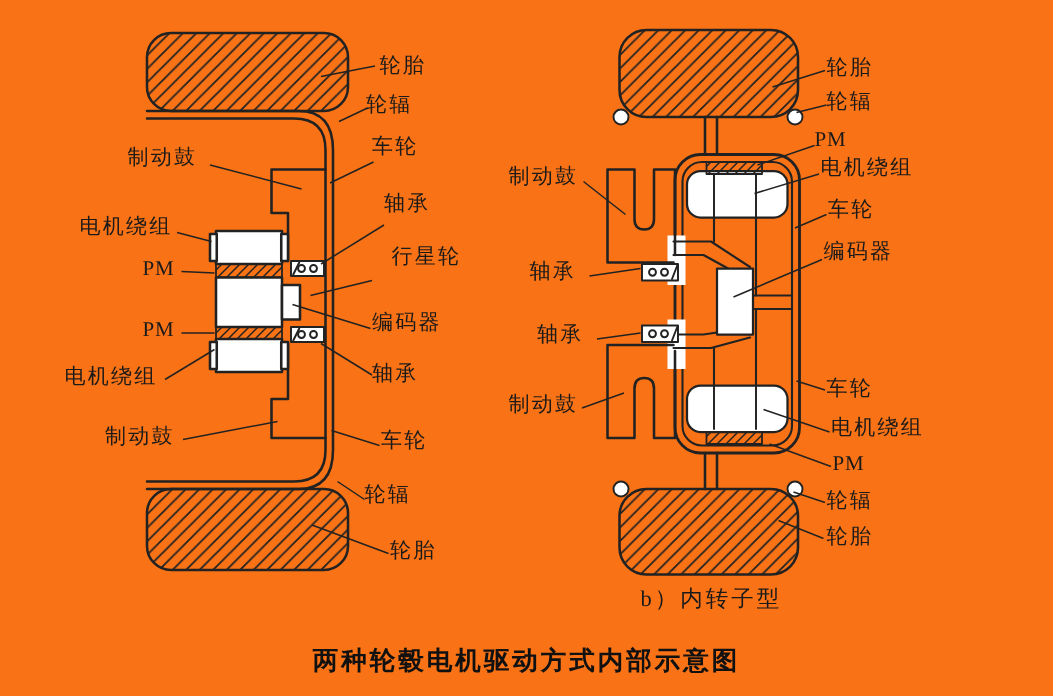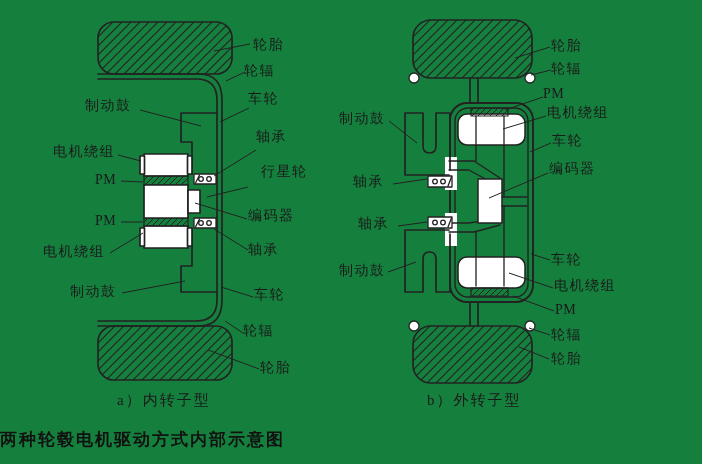--- a/index.html
+++ b/index.html
@@ -1,32 +1,32 @@
 <!DOCTYPE html>
 <html><head>
 <meta charset="utf-8">
 <style>
   html,body{margin:0;padding:0;background:#e8e8e8;}
   #screen{
-    position:relative;width:702px;height:464px;background:#15803d;
+    position:relative;width:702px;height:464px;background:#f97316;
     font-family:"Liberation Serif","DejaVu Serif",serif;overflow:hidden;
   }
   #drawing{position:absolute;left:0;top:0;}
   .lbl{
     position:absolute;font-size:14px;letter-spacing:1.5px;color:#1a1a1a;
     white-space:nowrap;line-height:1;
   }
   .lbl.pm{letter-spacing:0.5px;font-family:Liberation Serif, serif;}
   .subcap{
     position:absolute;font-size:15px;letter-spacing:2px;color:#1a1a1a;
     white-space:nowrap;line-height:1;
   }
   .maincap{
-    position:absolute;left:0;top:432px;width:702px;text-align:left;
-    font-family:Liberation Mono, monospace;
+    position:absolute;left:0;top:432px;width:702px;text-align:center;
+    font-family:Liberation Serif, serif;
     font-size:17px;font-weight:700;letter-spacing:2px;color:#111;line-height:1;
   }
 </style>
 </head>
 <body>
 
 <div id="screen">
 
   <svg id="drawing" width="702" height="464" viewBox="0 0 702 464">
     <defs>
@@ -193,17 +193,16 @@
   <div class="lbl pm" style="left:543px;top:87px">PM</div>
   <div class="lbl" style="left:547px;top:106px">电机绕组</div>
   <div class="lbl" style="left:552px;top:134px">车轮</div>
   <div class="lbl" style="left:549px;top:162px">编码器</div>
   <div class="lbl" style="left:551px;top:253px">车轮</div>
   <div class="lbl" style="left:554px;top:279px">电机绕组</div>
   <div class="lbl pm" style="left:555px;top:303px">PM</div>
   <div class="lbl" style="left:551px;top:328px">轮辐</div>
   <div class="lbl" style="left:551px;top:352px">轮胎</div>
 
-  <div class="subcap" style="left:117px;top:393px">a）内转子型</div>
-  <div class="subcap" style="left:427px;top:393px">b）外转子型</div>
+  <div class="subcap" style="left:427px;top:393px">b）内转子型</div>
   <div class="maincap">两种轮毂电机驱动方式内部示意图</div>
 
 </div>
 
 </body></html>

